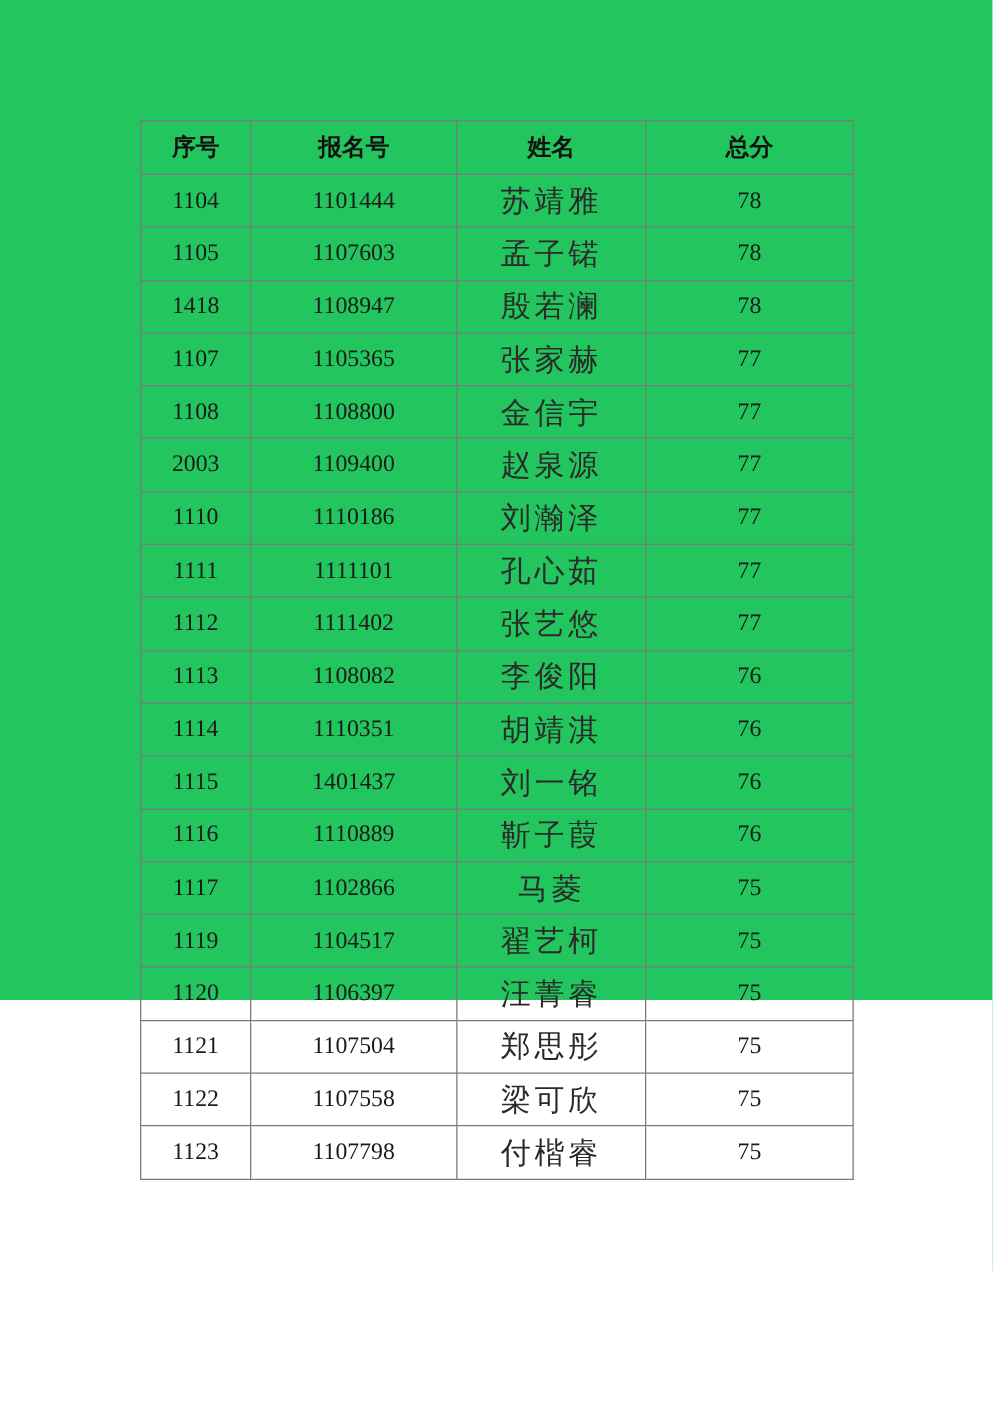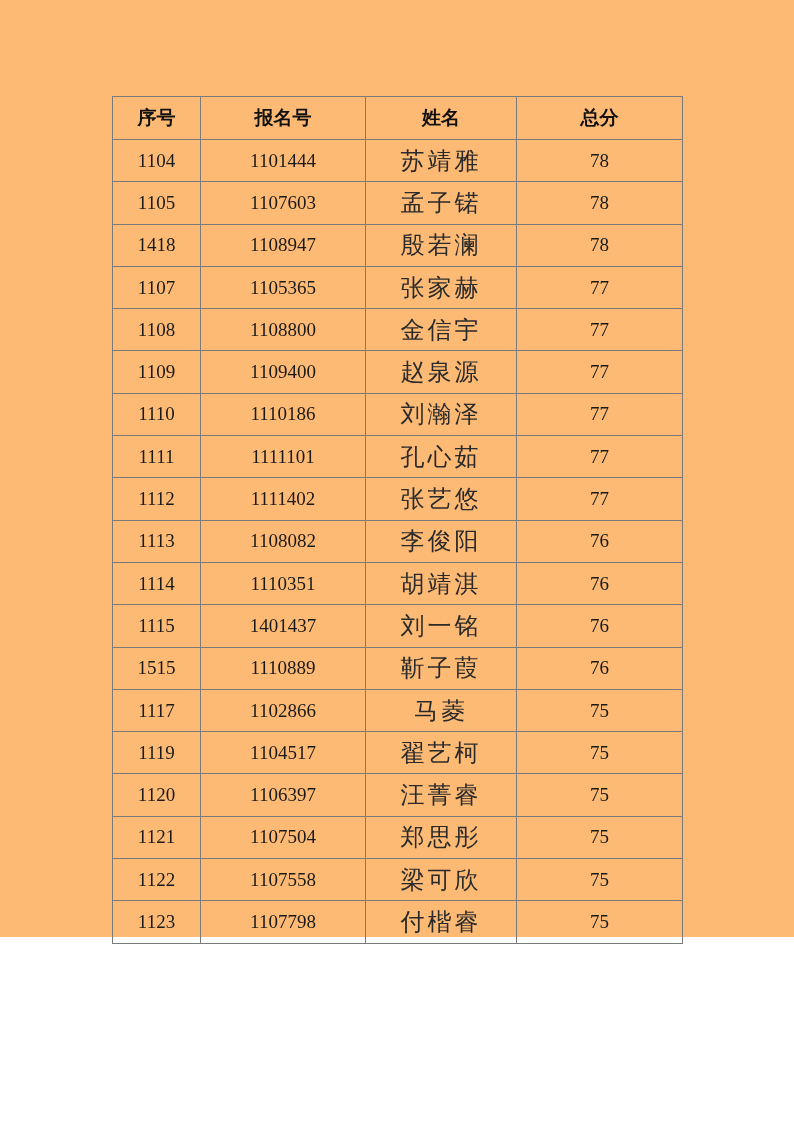--- a/index.html
+++ b/index.html
@@ -11,22 +11,22 @@
       width: 794px;
       height: 1123px;
       position: relative;
       overflow: hidden;
     }
     .page {
       position: absolute;
       left: 0;
       top: 0;
       width: 794px;
-      height: 937px;
-      background: #fdba74;
+      height: 800px;
+      background: #22c55e;
     }
     table.score-table {
       position: absolute;
       left: 112px;
       top: 96px;
       width: 570px;
       border-collapse: collapse;
       table-layout: fixed;
     }
     table.score-table th,
@@ -104,21 +104,21 @@
           <td class="name">张家赫</td>
           <td>77</td>
         </tr>
       <tr>
           <td>1108</td>
           <td>1108800</td>
           <td class="name">金信宇</td>
           <td>77</td>
         </tr>
       <tr>
-          <td>1109</td>
+          <td>2003</td>
           <td>1109400</td>
           <td class="name">赵泉源</td>
           <td>77</td>
         </tr>
       <tr>
           <td>1110</td>
           <td>1110186</td>
           <td class="name">刘瀚泽</td>
           <td>77</td>
         </tr>
@@ -146,21 +146,21 @@
           <td class="name">胡靖淇</td>
           <td>76</td>
         </tr>
       <tr>
           <td>1115</td>
           <td>1401437</td>
           <td class="name">刘一铭</td>
           <td>76</td>
         </tr>
       <tr>
-          <td>1515</td>
+          <td>1116</td>
           <td>1110889</td>
           <td class="name">靳子葭</td>
           <td>76</td>
         </tr>
       <tr>
           <td>1117</td>
           <td>1102866</td>
           <td class="name">马菱</td>
           <td>75</td>
         </tr>

